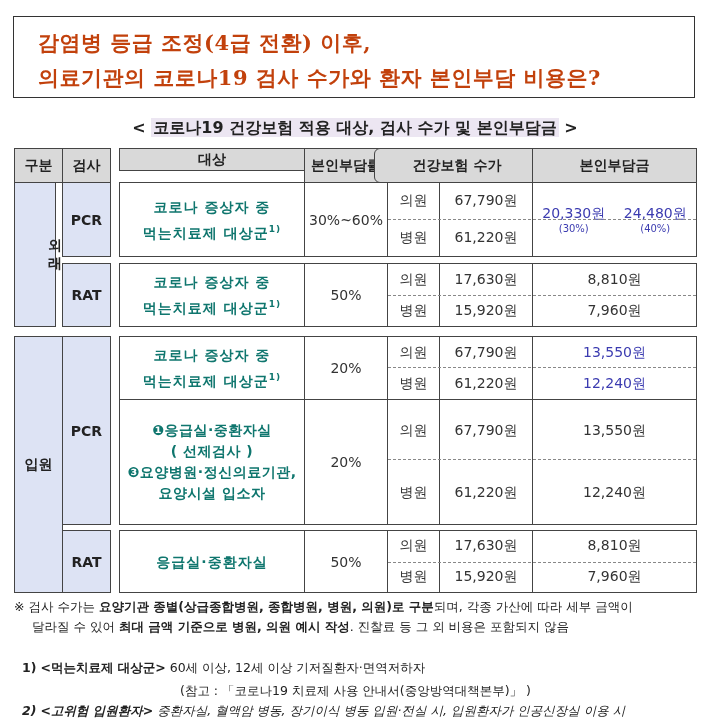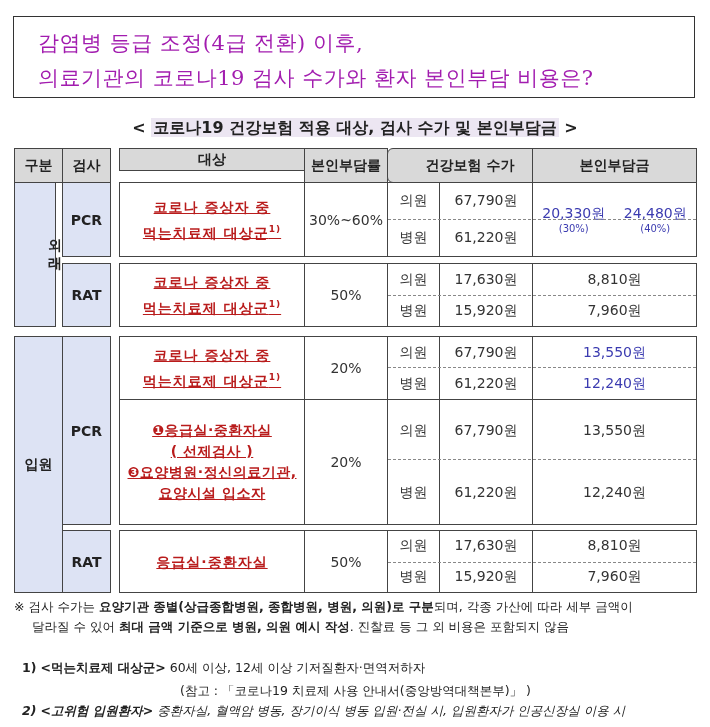--- a/index.html
+++ b/index.html
@@ -1,34 +1,34 @@
 <!DOCTYPE html>
 <html><head>
 <meta charset="utf-8">
 <style>
   html, body { margin: 0; padding: 0; background: #ffffff; }
   body { width: 710px; height: 727px; position: relative; overflow: hidden;
          font-family: "DejaVu Sans", "Liberation Sans", sans-serif; color: #222; }
   .title-box { position: absolute; left: 13px; top: 16px; width: 682px; height: 82px;
                border: 1.5px solid #333; box-sizing: border-box; }
   .title-line { position: absolute; left: 24px; font-family: "DejaVu Serif", "Liberation Serif", serif;
-                font-size: 21px; font-weight: normal; color: #a21caf; letter-spacing: 0.5px; white-space: nowrap; }
+                font-size: 21px; font-weight: bold; color: #c2410c; letter-spacing: 0.5px; white-space: nowrap; }
   .title-line.l1 { top: 12px; }
   .title-line.l2 { top: 47px; }
   .subtitle { position: absolute; top: 118px; left: 0; width: 710px; text-align: center;
               font-size: 16px; font-weight: bold; color: #222; }
   .subtitle .hl { background: #ece6f2; padding: 0 2px; }
   .abs { position: absolute; box-sizing: border-box; }
   .hdr { background: #d9d9d9; border: 1px solid #444; font-weight: bold; font-size: 14px;
          display: flex; align-items: center; justify-content: center; color: #222; }
   .blue { background: #dde3f4; border: 1px solid #444; font-weight: bold; font-size: 14px;
           display: flex; align-items: center; justify-content: center; color: #222; }
   .cell { border: 1px solid #444; background: #fff; display: flex; align-items: center;
           justify-content: center; text-align: center; font-size: 14px; color: #333; }
-  .target { font-weight: bold; font-size: 14px; line-height: 22px; color: #b91c1c; letter-spacing: 1px; text-decoration: underline; }
+  .target { font-weight: bold; font-size: 14px; line-height: 22px; color: #0f766e; letter-spacing: 1px; }
   .target sup { font-size: 9px; }
   .money { font-size: 14px; color: #333; }
   .money.accent { color: #3b3bb0; }
   .pct-small { font-size: 10px; color: #3b3bb0; display: block; line-height: 12px; }
   .dash { position: absolute; height: 0; border-top: 1px dashed #888; }
   .note { position: absolute; left: 22px; font-size: 12.5px; color: #222; line-height: 20px; }
   .note b { font-weight: bold; }
   .fn { position: absolute; left: 22px; font-size: 12.5px; color: #222; white-space: nowrap; }
 </style>
 </head>
@@ -42,21 +42,21 @@
 <div class="subtitle">
   <span>&lt;</span>
   <span class="hl">코로나19 건강보험 적용 대상, 검사 수가 및 본인부담금</span>
   <span>&gt;</span>
 </div>
 
 <div class="abs hdr" style="left:14px;top:148px;width:49px;height:35px;">구분</div>
 <div class="abs hdr" style="left:62px;top:148px;width:49px;height:35px;">검사</div>
 <div class="abs hdr" style="left:119px;top:148px;width:186px;height:23px;">대상</div>
 <div class="abs hdr" style="left:304px;top:148px;width:84px;height:35px;">본인부담률</div>
-<div class="abs hdr" style="left:387px;top:148px;width:166px;height:35px;border-radius:6px;">건강보험 수가</div>
+<div class="abs hdr" style="left:374px;top:148px;width:166px;height:35px;border-radius:6px;">건강보험 수가</div>
 <div class="abs hdr" style="left:532px;top:148px;width:165px;height:35px;">본인부담금</div>
 
 <div class="abs blue" style="left:14px;top:182px;width:29px;height:145px;padding-left:40px;">외래</div>
 
 <div class="abs blue" style="left:62px;top:182px;width:49px;height:75px;">PCR</div>
 <div class="abs cell" style="left:119px;top:182px;width:186px;height:75px;">
   <div class="target">
     <div>코로나 증상자 중</div>
     <div><span>먹는치료제 대상군</span><sup>1)</sup></div>
   </div>

